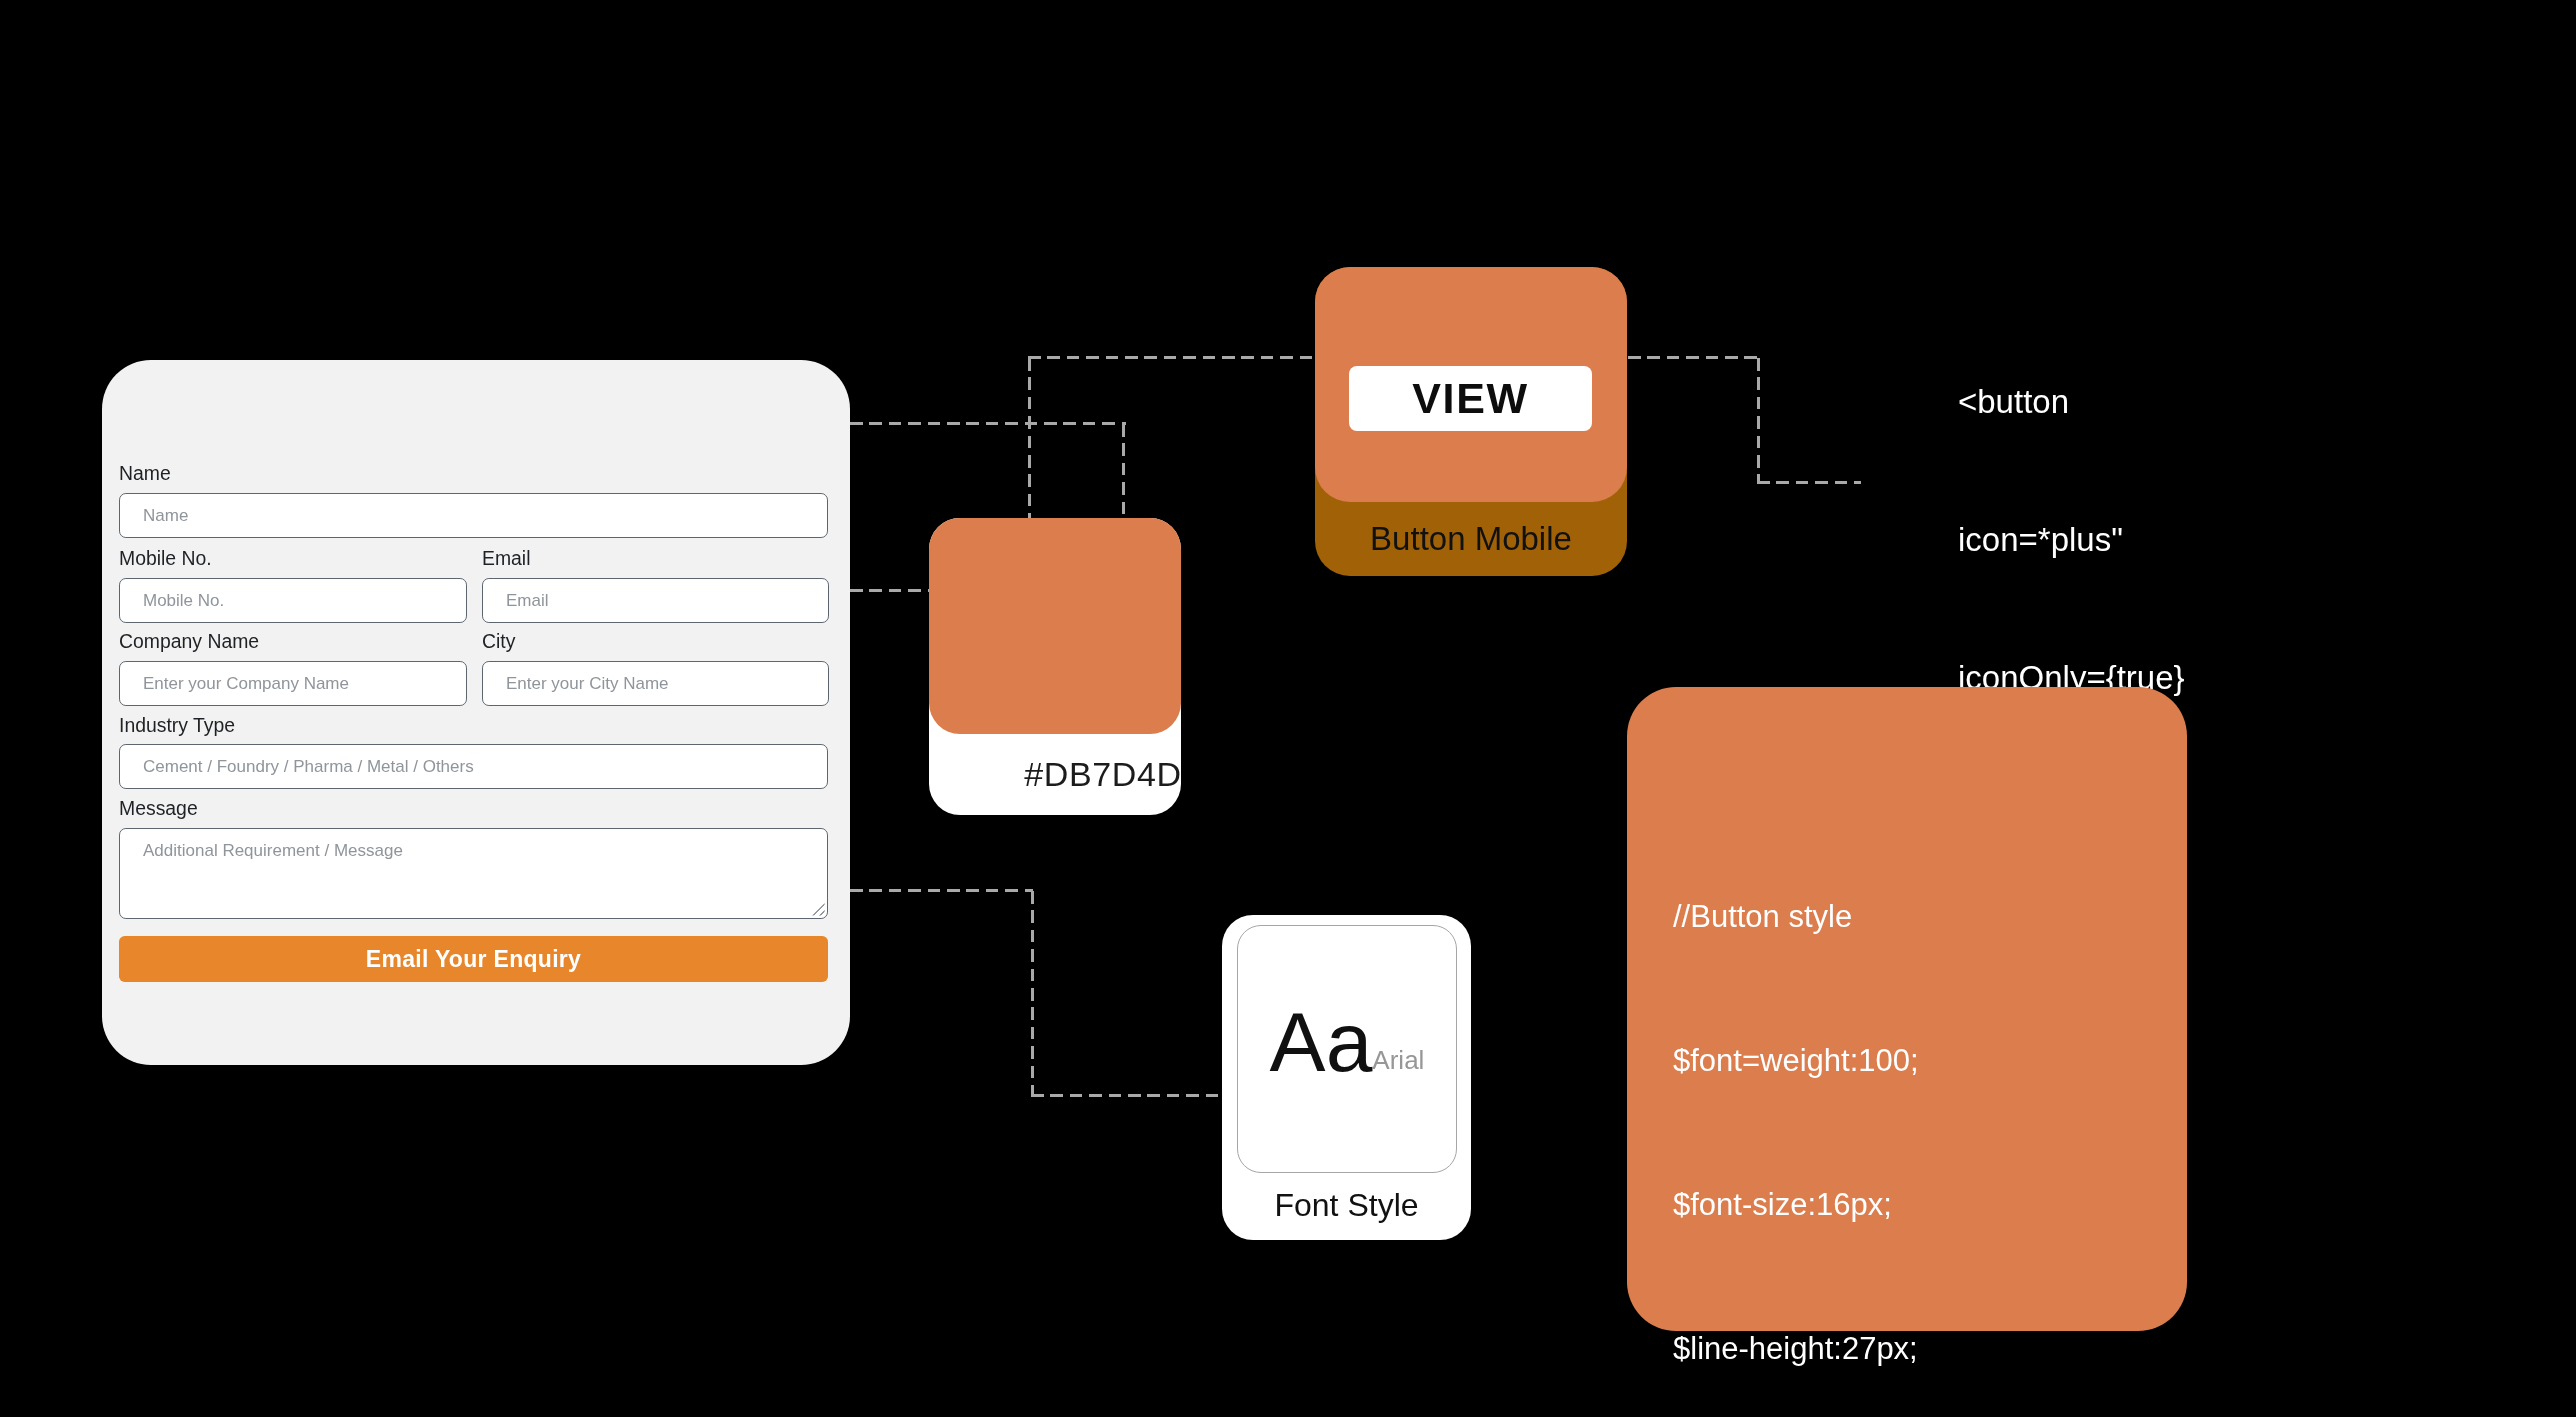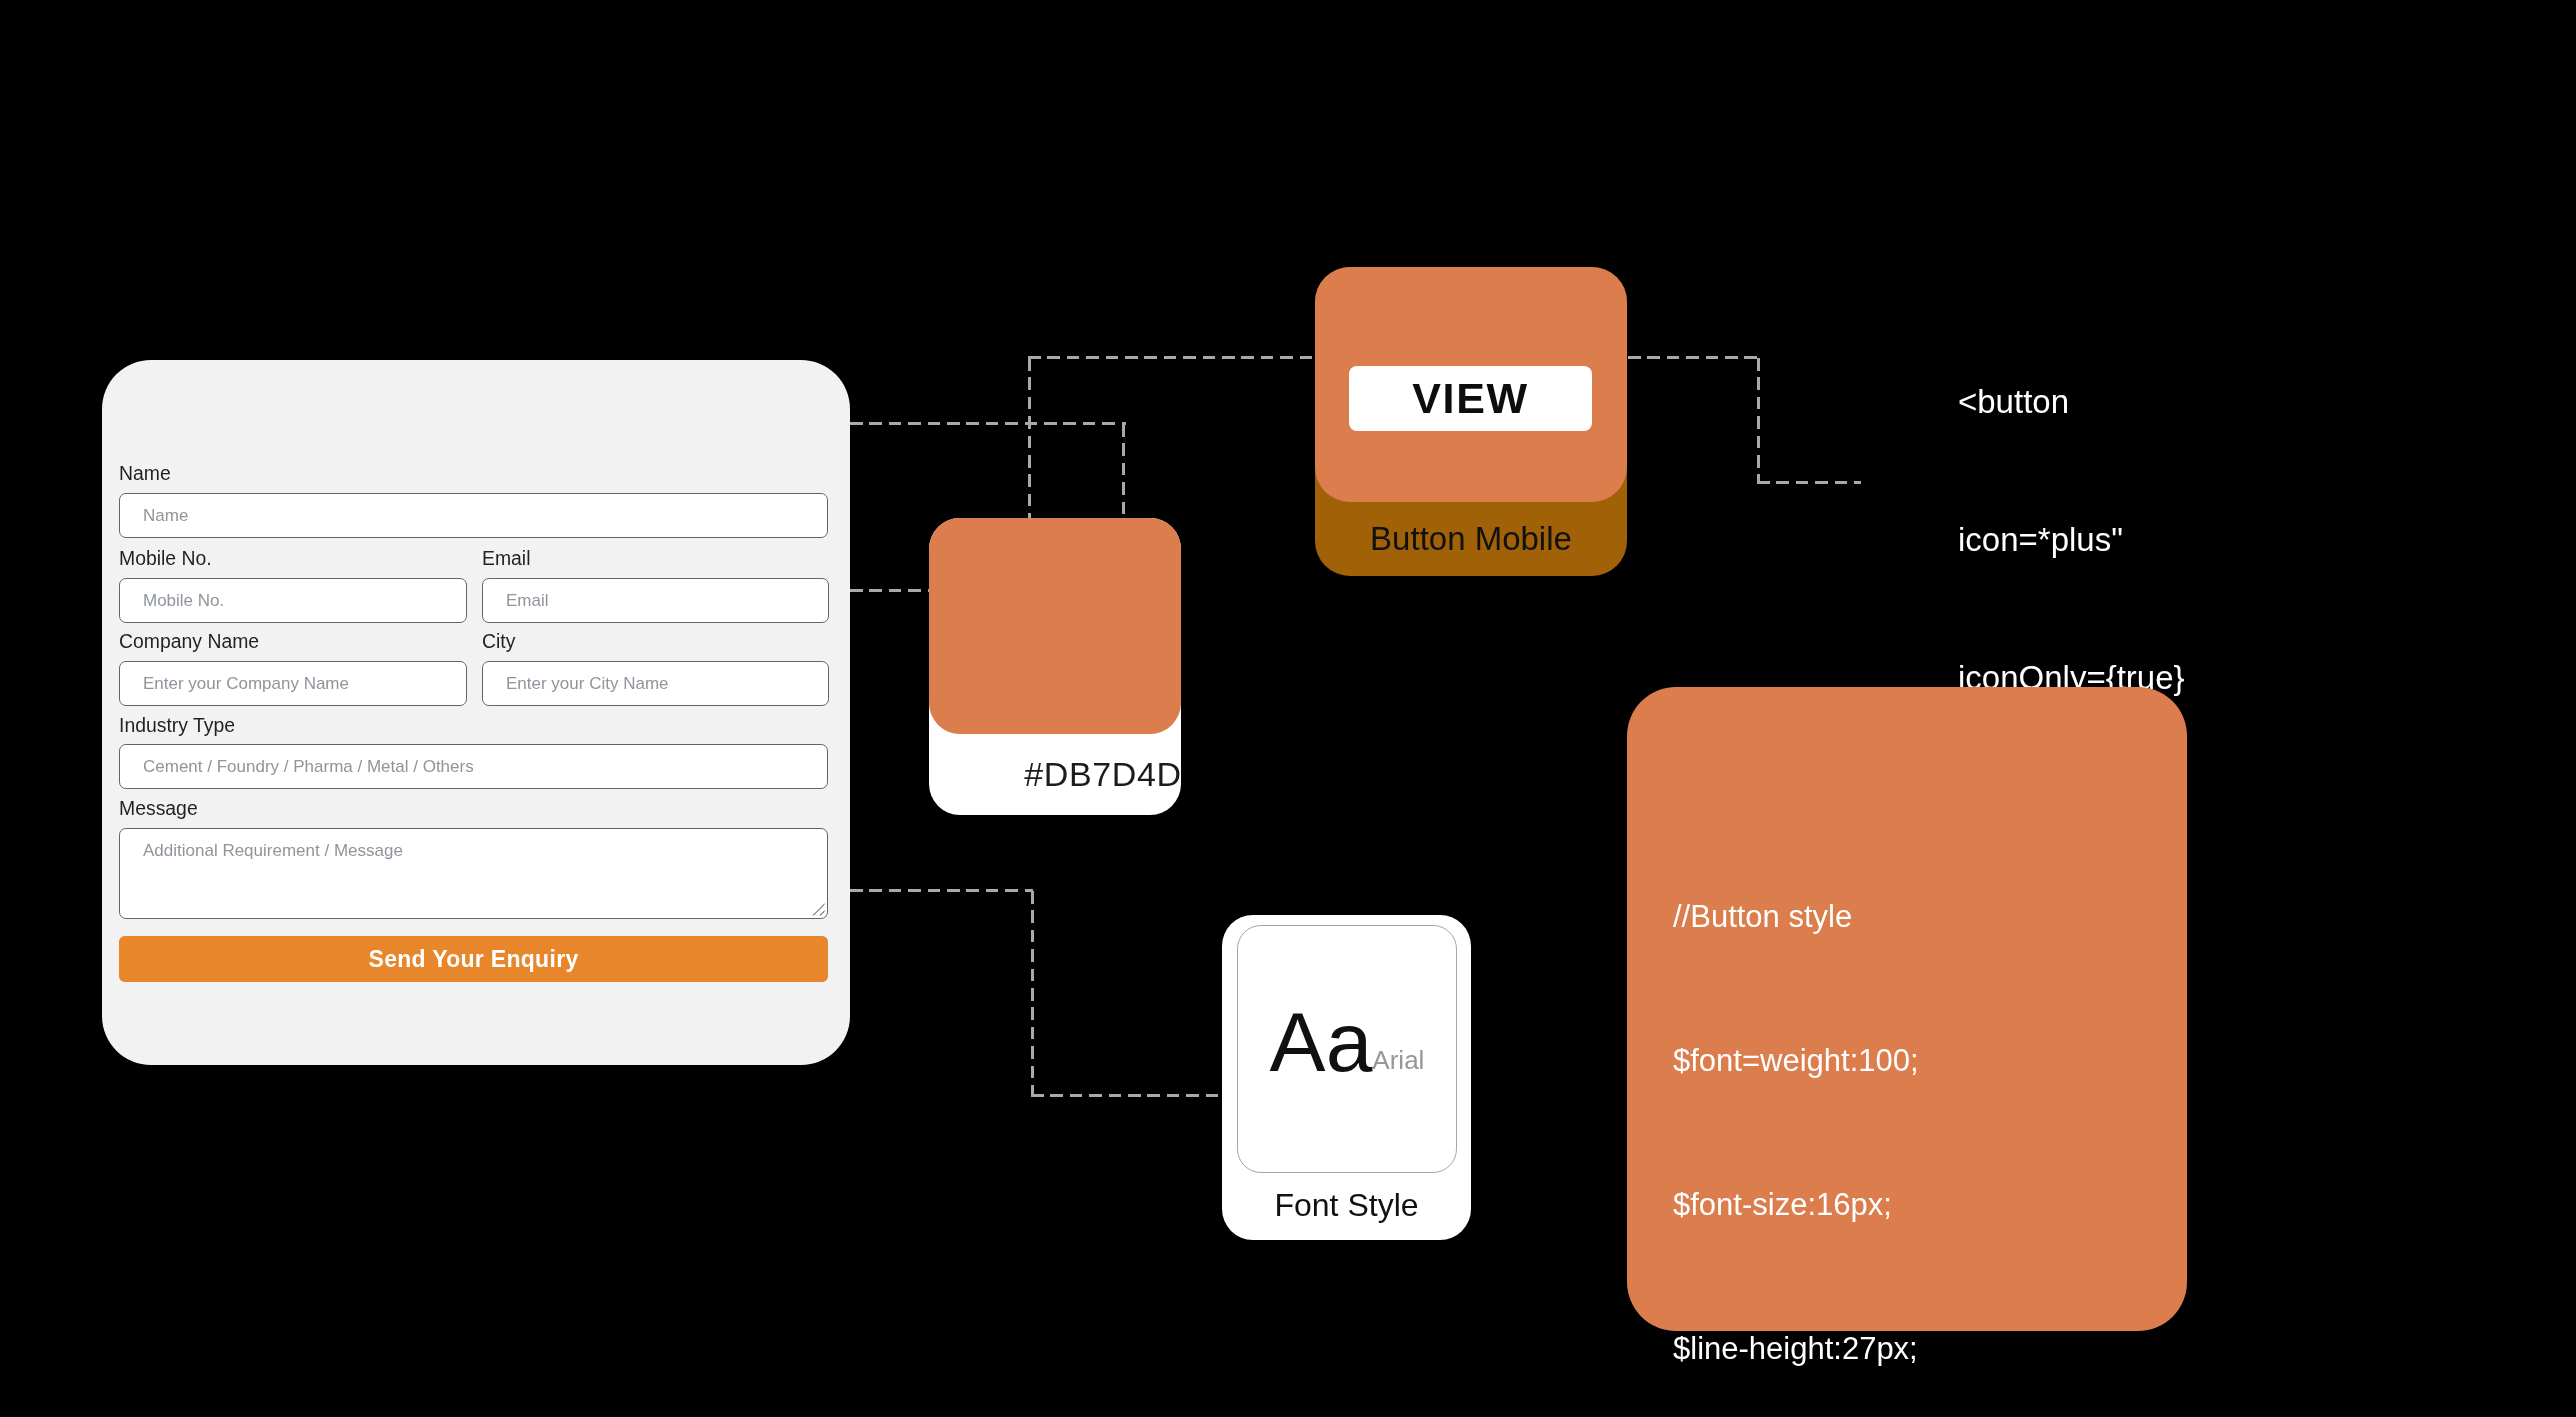--- a/index.html
+++ b/index.html
@@ -95,21 +95,21 @@
     <input class="f-input" style="left: 17px; top: 301px; width: 348px;" placeholder="Enter your Company Name">
     <input class="f-input" style="left: 380px; top: 301px; width: 347px;" placeholder="Enter your City Name">
 
     <div class="f-label" style="left:17px;top:352px">Industry Type</div>
     <input class="f-input" style="left: 17px; top: 384px; width: 709px;" placeholder="Cement / Foundry / Pharma / Metal / Others">
 
     <div class="f-label" style="left:17px;top:435px">Message</div>
     <textarea class="f-textarea" style="left: 17px; top: 468px; width: 709px; height: 91px;" placeholder="Additional Requirement / Message"></textarea>
     <div class="resize-glyph" style="left:710px;top:543px"></div>
 
-    <button class="submit-btn">Send Your Enquiry</button>
+    <button class="submit-btn">Email Your Enquiry</button>
   </div>
 
   <div class="color-card">
     <div class="color-swatch" style="background:#DB7D4D"></div>
     <div class="color-hex">#DB7D4D</div>
   </div>
 
   <div class="button-card">
     <div class="orange-top" style="background:#DB7D4D"></div>
     <button class="view-btn">VIEW</button>

